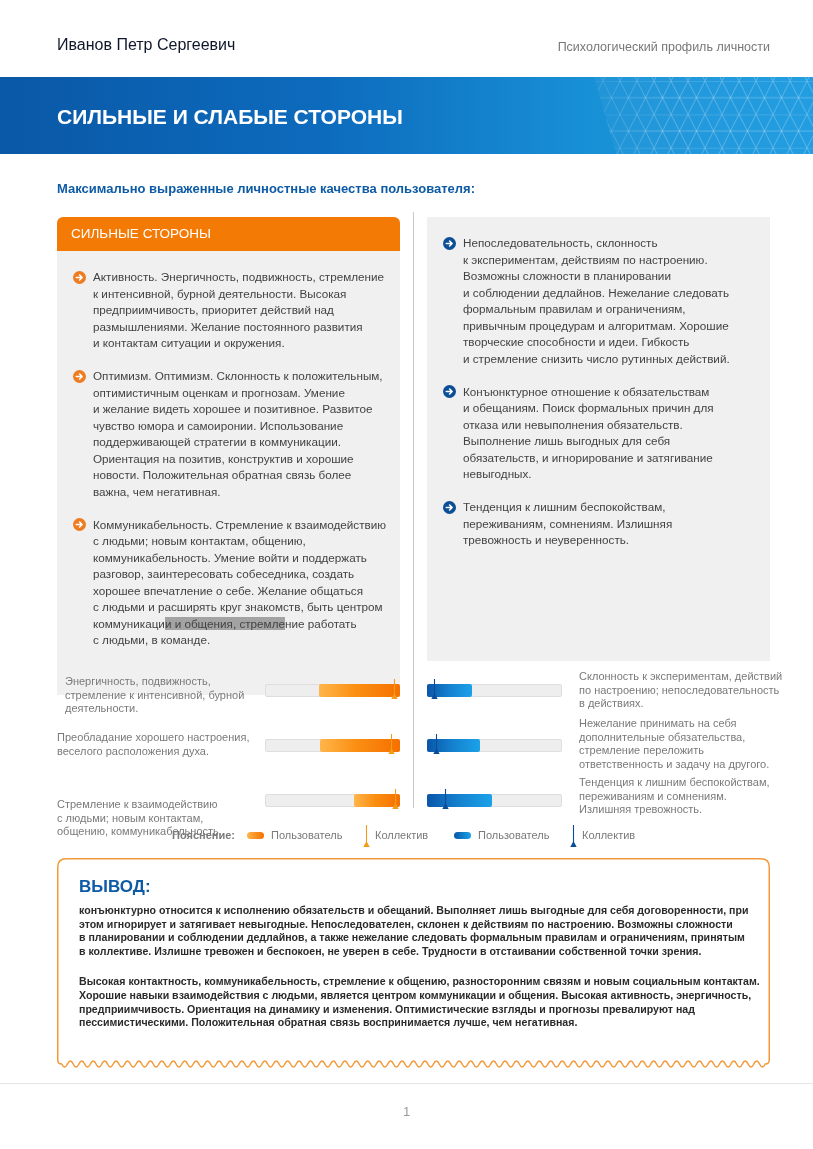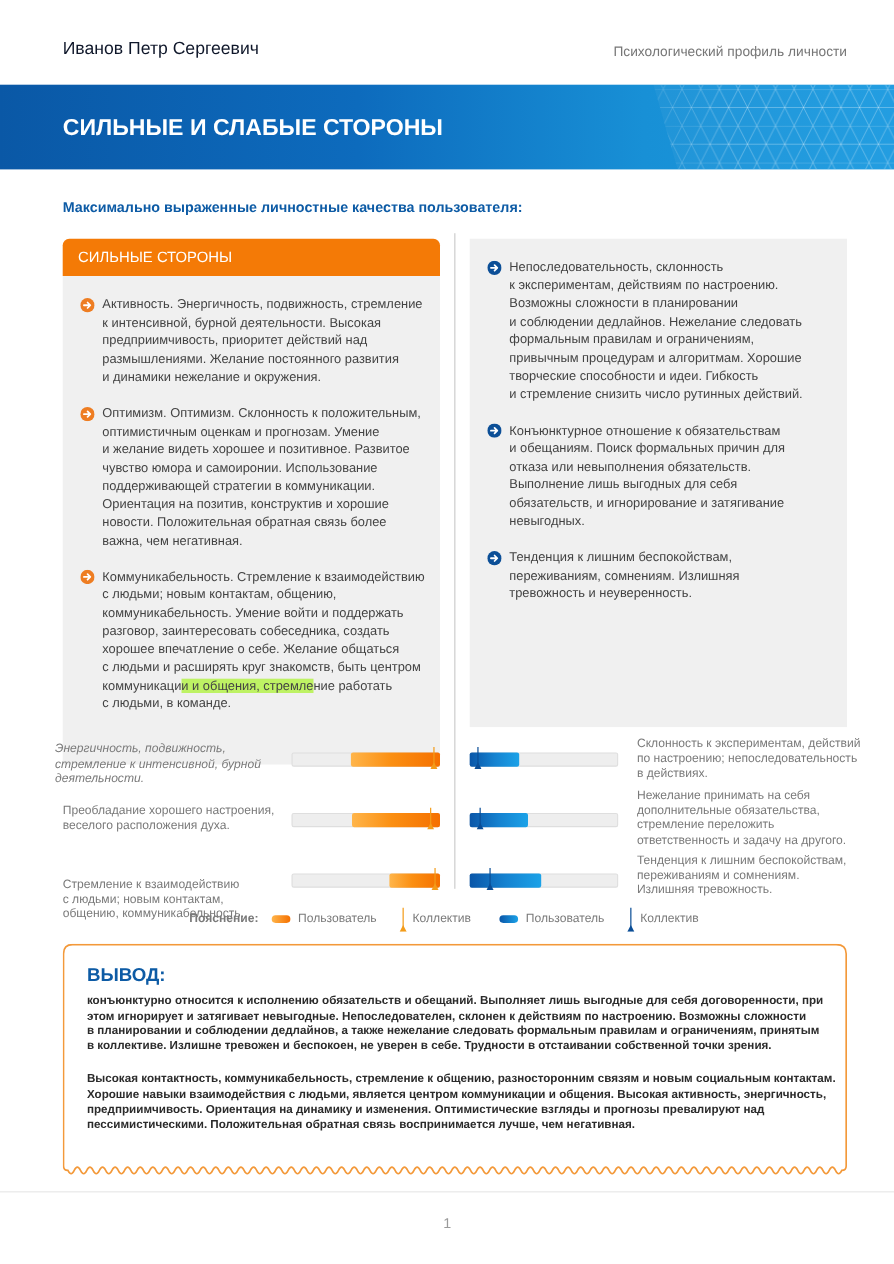--- a/index.html
+++ b/index.html
@@ -12,21 +12,21 @@
 #banner-title{position:absolute;left:57px;top:28px;font-size:21px;line-height:24px;font-weight:bold;color:#fff;white-space:nowrap}
 #banner-pattern{position:absolute;left:580px;top:0}
 #section-title{left:57px;top:180px;font-size:13px;line-height:18px;font-weight:bold;color:#0d5ba5;white-space:nowrap}
 .card{position:absolute;top:217px;width:343px}
 .card-head{height:34px;border-radius:6px 6px 0 0;color:#fff;font-weight:normal;font-size:13.5px;line-height:16px;padding:9px 0 0 14px;white-space:nowrap}
 .card-body{height:444px;background:#f0f0f0;padding:18px 0 0 16px}
 .item{position:relative;padding-left:20px;margin-bottom:16.5px}
 .ico{position:absolute;left:0;top:1.5px;width:13px;height:13px;display:block}
 .ico svg{display:block}
 .line{font-size:11.7px;line-height:16.5px;white-space:nowrap;color:#434343}
-.sel{background:#bef264}
+.sel{background:#a3a3a3}
 #divider{left:413px;top:212px;width:1px;height:596px;background:#c8c8c8}
 .lbl{position:absolute;font-size:11px;line-height:13.6px;color:#7a7a7a;white-space:nowrap}
 .track{position:absolute;width:135px;height:13px;background:#eeeeee;border:1px solid #dedede;border-radius:2px}
 .fill{position:absolute;top:-1px;height:13px;border-radius:2px}
 .fill-orange{right:-1px;background:linear-gradient(90deg,#ffb54a 0%,#fb8f12 45%,#f57000 100%)}
 .fill-blue{left:-1px;background:linear-gradient(90deg,#0a56a8 0%,#1582d0 50%,#1ba2e8 100%)}
 .mk{position:absolute;top:-6px;width:7px;height:20px;margin-left:-3.5px}
 .mk svg{display:block}
 #legend{left:0;top:824px;width:813px;height:24px}
 .lg{position:absolute;top:5px;font-size:11px;line-height:13px;color:#7a7a7a;white-space:nowrap}
@@ -80,21 +80,21 @@
         <span class="ico">
           <svg width="13" height="13" viewBox="0 0 13 13">
             <circle cx="6.5" cy="6.5" r="6.5" fill="#ee7d22"></circle>
             <path d="M3.3 6.5H9M6.6 4L9.1 6.5L6.6 9" stroke="#fff" stroke-width="1.6" fill="none" stroke-linecap="round" stroke-linejoin="round"></path>
           </svg>
         </span>
         <div class="line">Активность. Энергичность, подвижность, стремление</div>
         <div class="line">к интенсивной, бурной деятельности. Высокая</div>
         <div class="line">предприимчивость, приоритет действий над</div>
         <div class="line">размышлениями. Желание постоянного развития</div>
-        <div class="line">и динамики нежелание и окружения.</div>
+        <div class="line">и контактам ситуации и окружения.</div>
       </div>
       <div class="item">
         <span class="ico">
           <svg width="13" height="13" viewBox="0 0 13 13">
             <circle cx="6.5" cy="6.5" r="6.5" fill="#ee7d22"></circle>
             <path d="M3.3 6.5H9M6.6 4L9.1 6.5L6.6 9" stroke="#fff" stroke-width="1.6" fill="none" stroke-linecap="round" stroke-linejoin="round"></path>
           </svg>
         </span>
         <div class="line">Оптимизм. Оптимизм. Склонность к положительным,</div>
         <div class="line">оптимистичным оценкам и прогнозам. Умение</div>
@@ -166,21 +166,21 @@
           </svg>
         </span>
         <div class="line">Тенденция к лишним беспокойствам,</div>
         <div class="line">переживаниям, сомнениям. Излишняя</div>
         <div class="line">тревожность и неуверенность.</div>
       </div>
     </div>
 </div>
 
 <div id="scales">
-    <div class="lbl" style="left: 50px; top: 675px; font-style: italic;">
+    <div class="lbl" style="left: 65px; top: 675px;">
       <div>Энергичность, подвижность,</div>
       <div>стремление к интенсивной, бурной</div>
       <div>деятельности.</div>
     </div>
     <div class="track" style="left: 265px; top: 684px;">
       <div class="fill fill-orange" style="width: 81px;"></div>
       <div class="mk" style="left: 128.25px;">
         <svg width="7" height="20" viewBox="0 0 7 20">
           <line x1="3.5" y1="0" x2="3.5" y2="19" stroke="#f39c1a" stroke-width="1.1"></line>
           <polygon points="0.3,20 6.7,20 3.5,14" fill="#f39c1a"></polygon>

